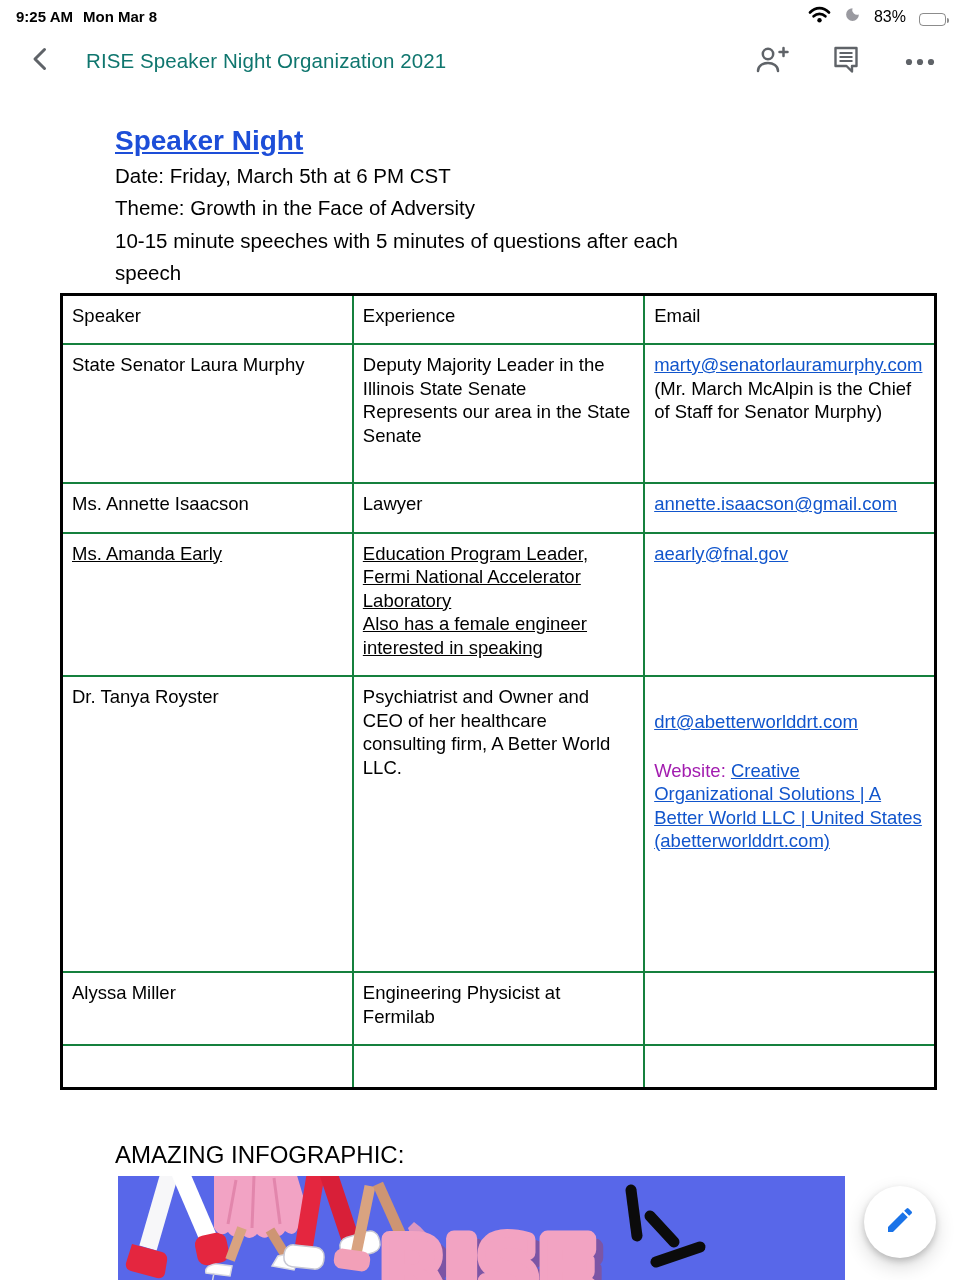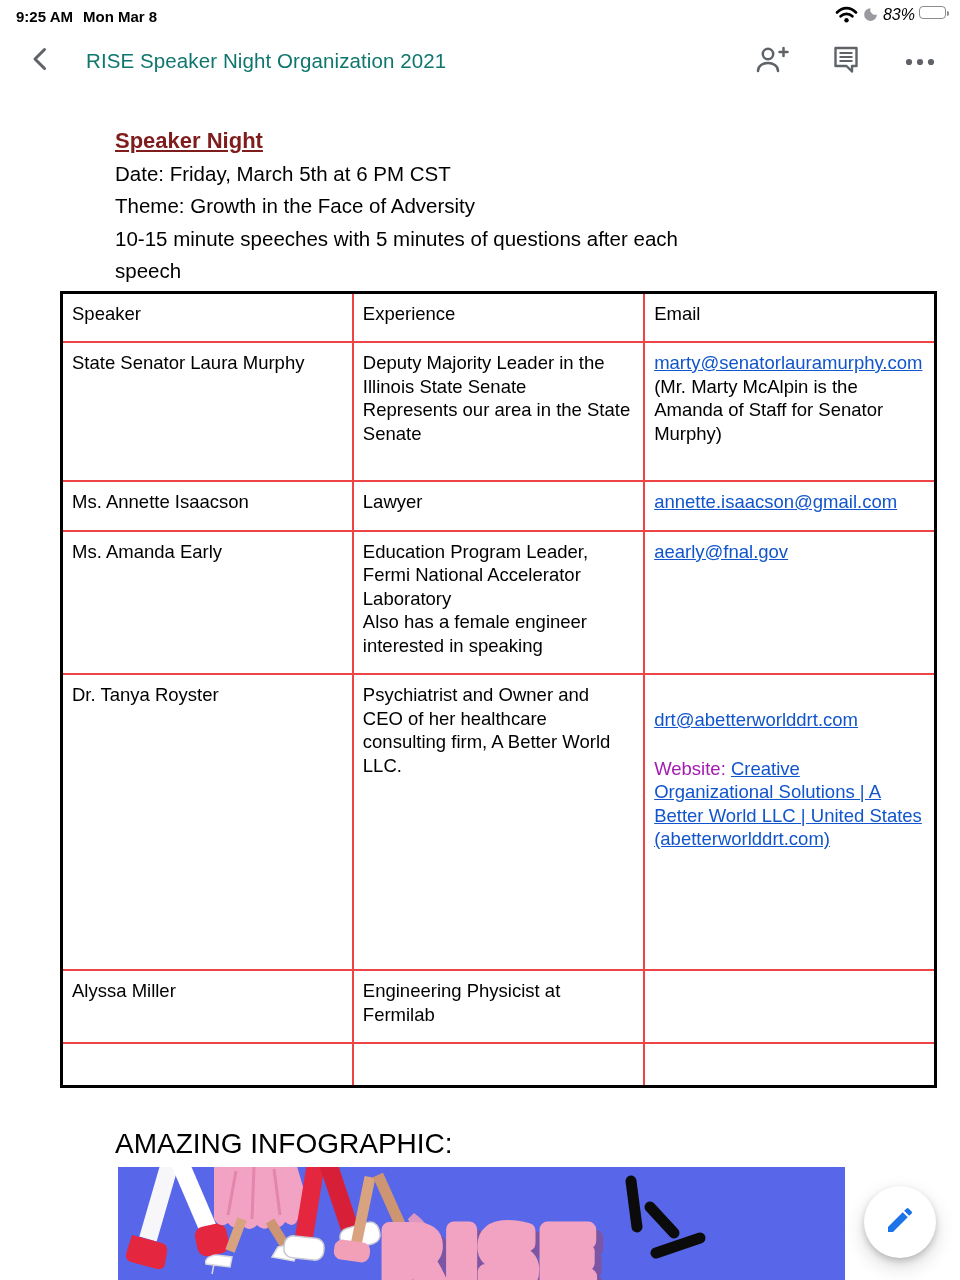--- a/index.html
+++ b/index.html
@@ -14,21 +14,21 @@
   }
 
   
   .status-bar {
     height: 28px;
     display: flex; justify-content: space-between; align-items: center;
     padding: 4px 14px 0 16px;
     font-size: 15px; font-weight: 600; color: #000;
   }
   .sb-left { display: flex; gap: 10px; }
-  .sb-right { display: flex; align-items: flex-start; gap: 4px; font-weight: 400; font-size: 15px; font-style: italic; }
+  .sb-right { display: flex; align-items: flex-end; gap: 13px; font-weight: 400; font-size: 15px; }
   .battery-shell {
     width: 27px; height: 13px;
     border: 1px solid rgba(0,0,0,0.45); border-radius: 4px;
     padding: 1px; position: relative;
   }
   .battery-fill { height: 100%; background: #000; border-radius: 2px; }
   .battery-tip {
     position: absolute; right: -4px; top: 3.5px;
     width: 2.5px; height: 5px; background: rgba(0,0,0,0.45);
     border-radius: 0 2px 2px 0;
@@ -48,49 +48,49 @@
   }
   .toolbar-actions { margin-left: auto; display: flex; align-items: center; gap: 30px; }
   .tb-icon-btn { width: 44px; height: 44px; display: flex; align-items: center; justify-content: center; cursor: pointer; }
 
   
   .doc-text {
     margin: 31px 60px 0 115px;
     font-size: 20.5px; line-height: 32.5px;
   }
   .doc-heading a {
-    color: #7f1d1d; font-weight: bold; text-decoration: underline;
-    font-size: 22px;
+    color: #1d4ed8; font-weight: bold; text-decoration: underline;
+    font-size: 28px;
   }
   .doc-para { white-space: pre-line; }
 
   
   table.speakers {
     margin: 3px 0 0 60px;
     width: 877px;
     border-collapse: collapse;
     border: 3px solid #000;
     font-size: 18.5px; line-height: 23.5px;
     table-layout: fixed;
   }
   table.speakers th, table.speakers td {
-    border: 2px solid #ef4444;
+    border: 2px solid #15803d;
     padding: 8px 10px 16px 9px;
     vertical-align: top; text-align: left;
     font-weight: 400;
     width: 33.33%;
   }
   table.speakers .cell-multiline { white-space: pre-line; }
   a.doc-link { color: #1155CC; text-decoration: underline; }
   .email-break { word-break: break-all; display: inline; }
   .gap-top { margin-top: 25px; }
   .website-label { color: #a21caf; }
 
   
-  .info-label { margin: 40px 0 7px 115px; font-size: 28px; }
+  .info-label { margin: 51px 0 7px 115px; font-size: 24px; }
   .infographic {
     margin-left: 118px;
     width: 727px; height: 196px;
     display: block;
   }
   .bubble-text {
     font-family: "DejaVu Sans", sans-serif;
     font-weight: bold;
     paint-order: stroke;
     stroke-linejoin: round;
@@ -191,33 +191,33 @@
     <th>Experience</th>
     <th>Email</th>
   </tr>
 
   <tr style="height:139px;margin-top:28px;">
     <td class="cell-multiline">State Senator Laura Murphy</td>
     <td class="cell-multiline">Deputy Majority Leader in the Illinois State Senate
 Represents our area in the State Senate</td>
     <td>
       <a href="#" class="doc-link email-break">marty@senatorlauramurphy.com</a>
-      <div>(Mr. Marty McAlpin is the Amanda of Staff for Senator Murphy)</div>
+      <div>(Mr. March McAlpin is the Chief of Staff for Senator Murphy)</div>
     </td>
   </tr>
 
   <tr style="height:45px;margin-top:48px;">
     <td class="cell-multiline">Ms. Annette Isaacson</td>
     <td class="cell-multiline">Lawyer</td>
     <td>
       <a href="#" class="doc-link email-break">annette.isaacson@gmail.com</a>
     </td>
   </tr>
 
-  <tr style="height:139px;">
+  <tr style="height:139px;text-decoration:underline;">
     <td class="cell-multiline">Ms. Amanda Early</td>
     <td class="cell-multiline">Education Program Leader, Fermi National Accelerator Laboratory
 Also has a female engineer interested in speaking</td>
     <td>
       <a href="#" class="doc-link email-break">aearly@fnal.gov</a>
     </td>
   </tr>
 
   <tr style="height:296px;">
     <td class="cell-multiline">Dr. Tanya Royster</td>

